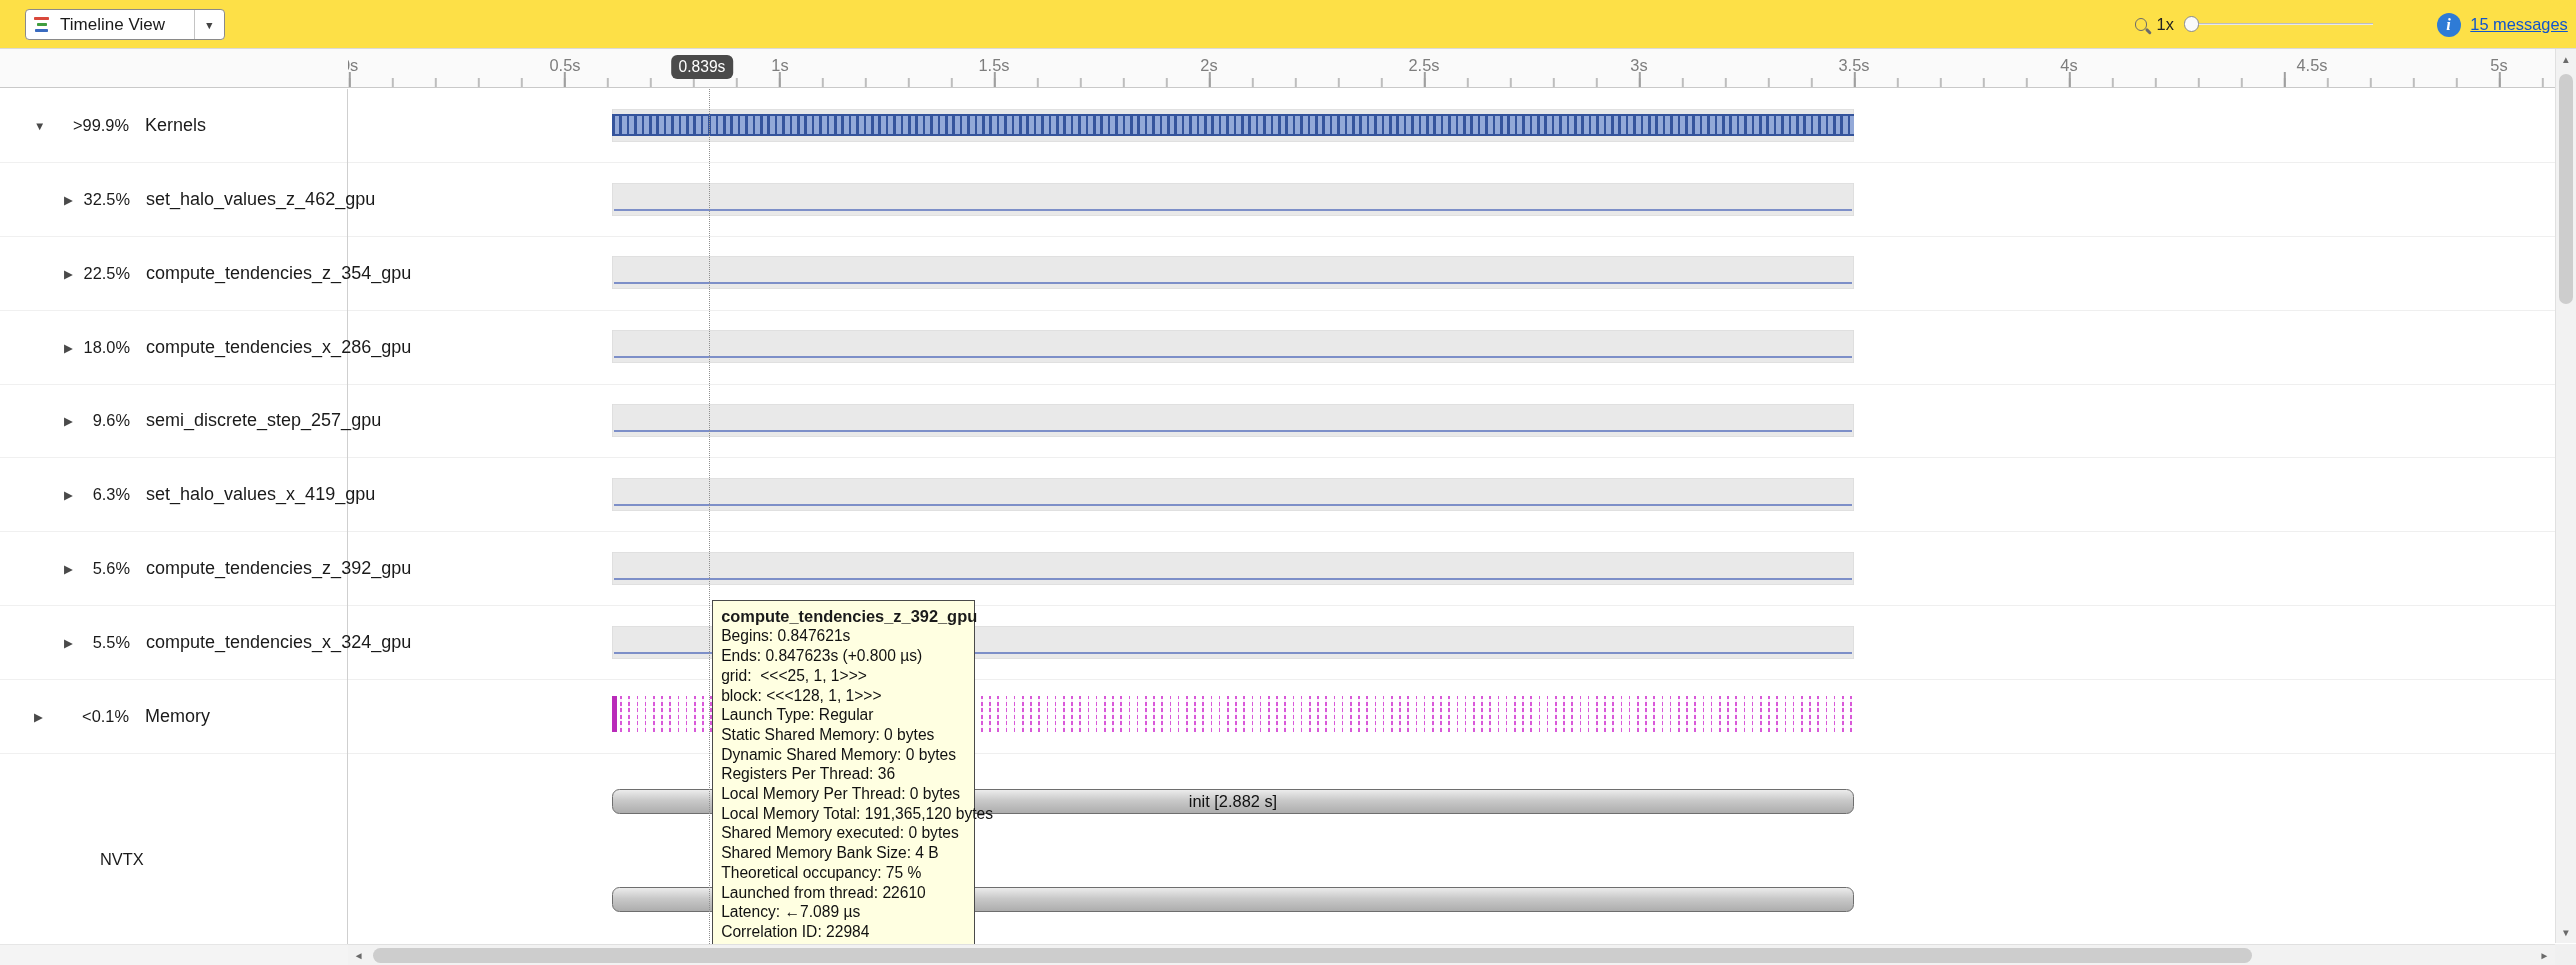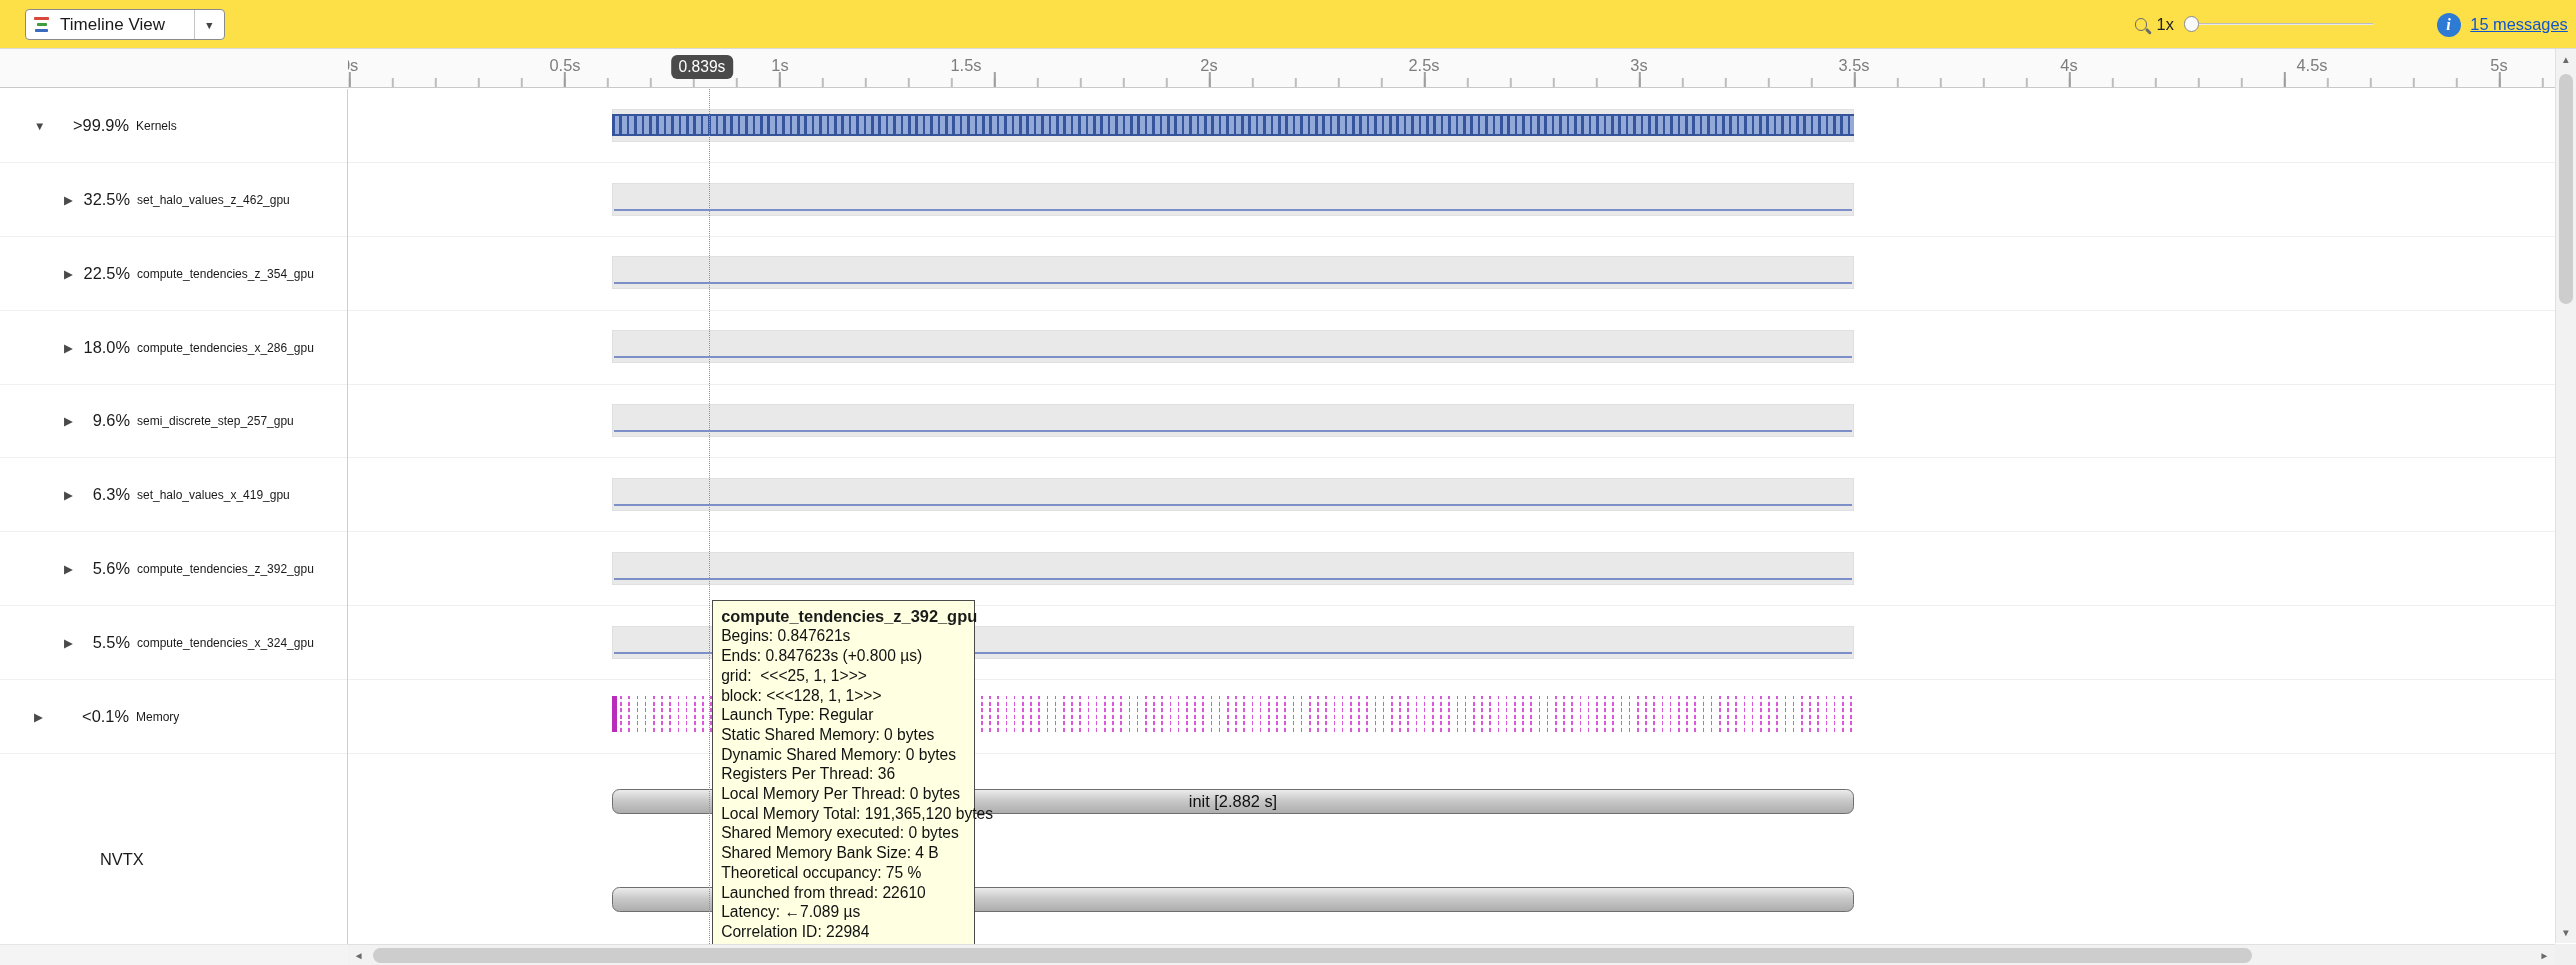--- a/index.html
+++ b/index.html
@@ -61,21 +61,21 @@
   .sidebar { position:absolute; left:0; top:0; width:348px; height:100%;
     background:#fff; border-right:0.8px solid #cfcfcf; z-index:6; }
   .side-row { position:absolute; left:0; width:100%; height:74px;
     display:flex; align-items:center; border-bottom:0.8px solid #f0f0f0; cursor:default; }
   .side-row .arrow { font-size:11.5px; color:#4a4a4a; width:18px; flex:0 0 auto; }
   .side-row.lvl0 { padding-left:34px; }
   .side-row.lvl1 { padding-left:64px; }
   .side-row .pct { text-align:right; font-size:16.4px; flex:0 0 auto; }
   .side-row.lvl0 .pct { width:77px; }
   .side-row.lvl1 .pct { width:48px; }
-  .side-row .name { font-size:12px; margin-left:7px; white-space:nowrap; }
+  .side-row .name { font-size:18px; margin-left:16px; white-space:nowrap; }
   .nvtx-label { position:absolute; left:100px; top:761px; font-size:16.4px; }
 
   .tracks { position:absolute; left:348px; top:0; right:21.3px; height:100%; background:#fff; }
   .track-row { position:absolute; left:0; width:100%; height:74px; border-bottom:0.8px solid #efefef; }
   .band { position:absolute; left:264px; width:1242px; height:33px;
     background:#e9e9e9; box-shadow:inset 0 0 0 0.8px #dddddd; }
   .band.child::after { content:""; position:absolute; left:1.6px; right:1.6px; bottom:4.9px; height:2.5px; background:#7d8fc8; }
   .kernels-bar { position:absolute; left:0; right:0; top:5.7px; height:21.3px;
     background:repeating-linear-gradient(90deg, #35549c 0 2.5px, #93a9d8 2.5px 7.4px);
     border-top:2.5px solid #35549c; border-bottom:2.5px solid #35549c; }
@@ -145,21 +145,21 @@
     </div>
   </div>
 
   <div class="ruler">
     <div class="ruler-scale">
       <div class="tick-minor"></div>
       <div class="tick-major"></div>
       <span class="tick-label" style="left:1.6px">0s</span>
       <span class="tick-label" style="left:217px">0.5s</span>
       <span class="tick-label" style="left:432px">1s</span>
-      <span class="tick-label" style="left:618px">1.5s</span>
+      <span class="tick-label" style="left:646px">1.5s</span>
       <span class="tick-label" style="left:861px">2s</span>
       <span class="tick-label" style="left:1076px">2.5s</span>
       <span class="tick-label" style="left:1291px">3s</span>
       <span class="tick-label" style="left:1506px">3.5s</span>
       <span class="tick-label" style="left:1721px">4s</span>
       <span class="tick-label" style="left:1964px">4.5s</span>
       <span class="tick-label" style="left:2151px">5s</span>
       <span class="time-badge">0.839s</span>
     </div>
   </div>

